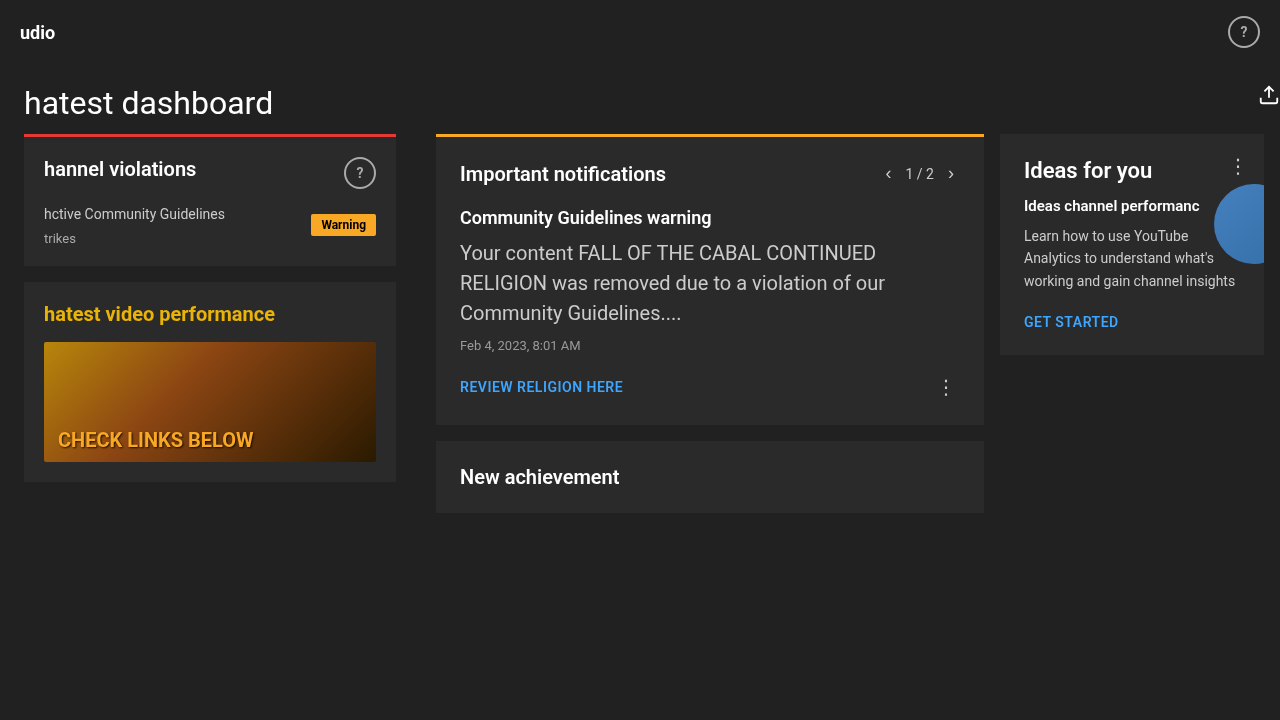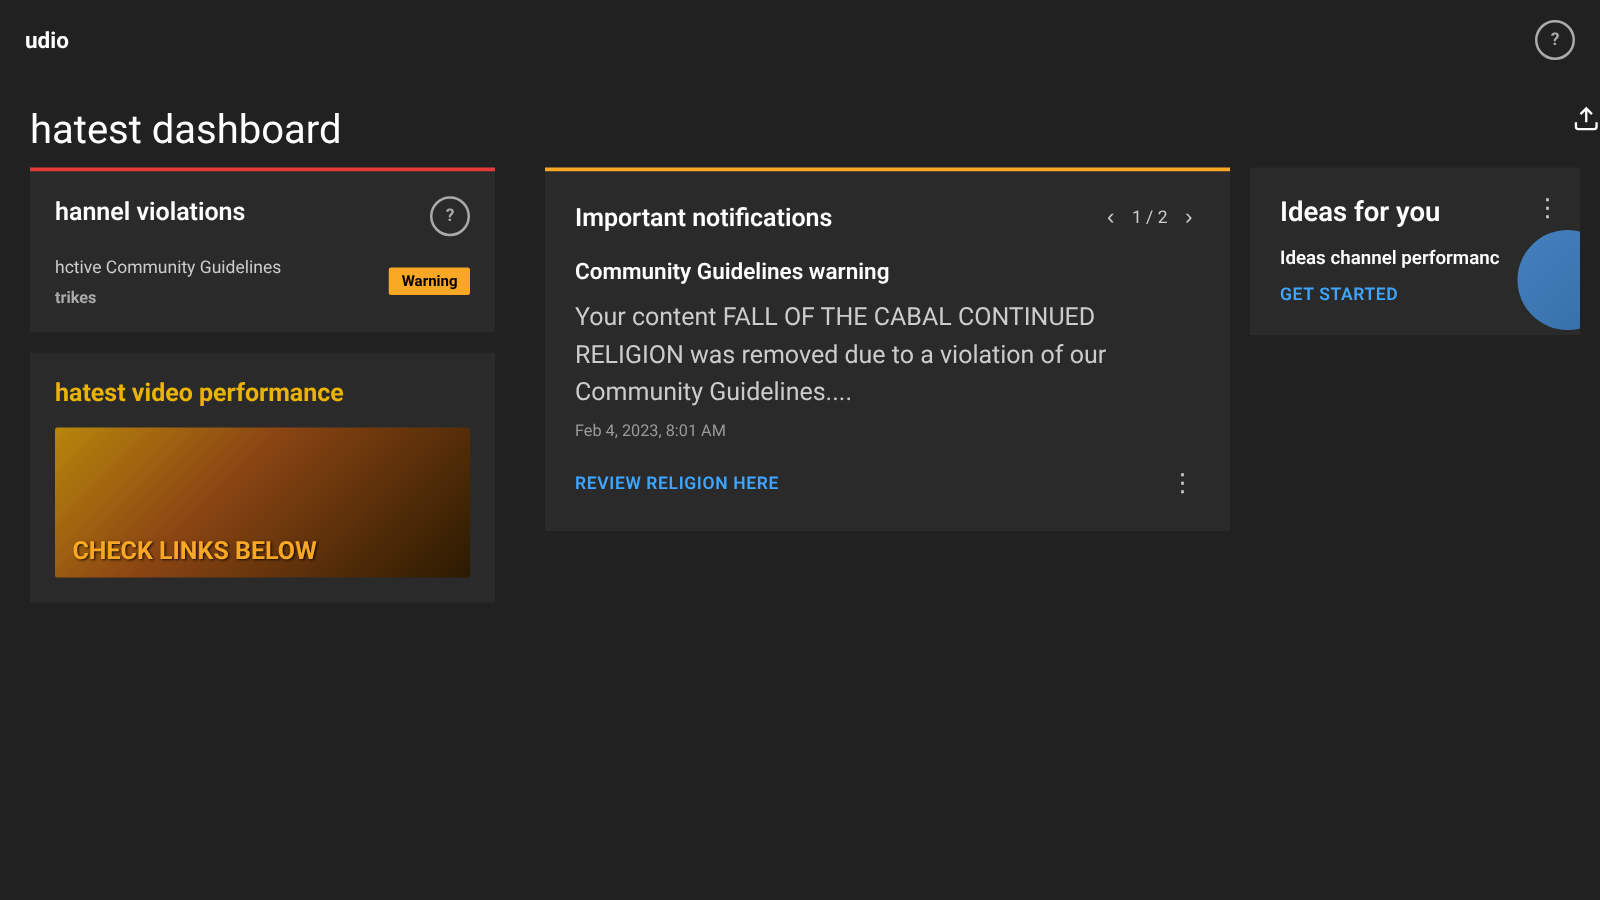--- a/index.html
+++ b/index.html
@@ -137,21 +137,20 @@
       font-weight: 700;
       padding: 4px 10px;
       border-radius: 2px;
       white-space: nowrap;
       margin-left: 12px;
     }
     .strikes-text {
       font-size: 13px;
       color: #aaa;
       margin-top: 6px;
-      font-weight: bold;
     }
 
     
     .video-perf-card {
       background: #2a2a2a;
       padding: 20px;
     }
     .video-perf-title {
       font-size: 20px;
       font-weight: 700;
@@ -404,28 +403,32 @@
       </div>
       <div class="notification-item-title">Community Guidelines warning</div>
       <div class="notification-body">Your content FALL OF THE CABAL CONTINUED RELIGION was removed due to a violation of our Community Guidelines....</div>
       <div class="notification-date">Feb 4, 2023, 8:01 AM</div>
       <div class="notification-actions">
         <a class="review-link">REVIEW RELIGION HERE</a>
         <button class="more-btn">⋮</button>
       </div>
     </div>
 
+    <div class="achievement-card">
+      <div class="achievement-title">New achievement</div>
+    </div>
 
   </div>
 
   <div class="right-panel">
 
     <div class="ideas-card">
       <div class="ideas-title">Ideas for you</div>
       <div class="ideas-subtitle">Ideas channel performanc</div>
+      <div class="ideas-body">Learn how to use YouTube Analytics to understand what's working and gain channel insights</div>
       <a class="get-started-link">GET STARTED</a>
       <button class="ideas-more-btn">⋮</button>
       <div class="avatar-circle"></div>
     </div>
 
   </div>
 
 </div>
 
 </body></html>

